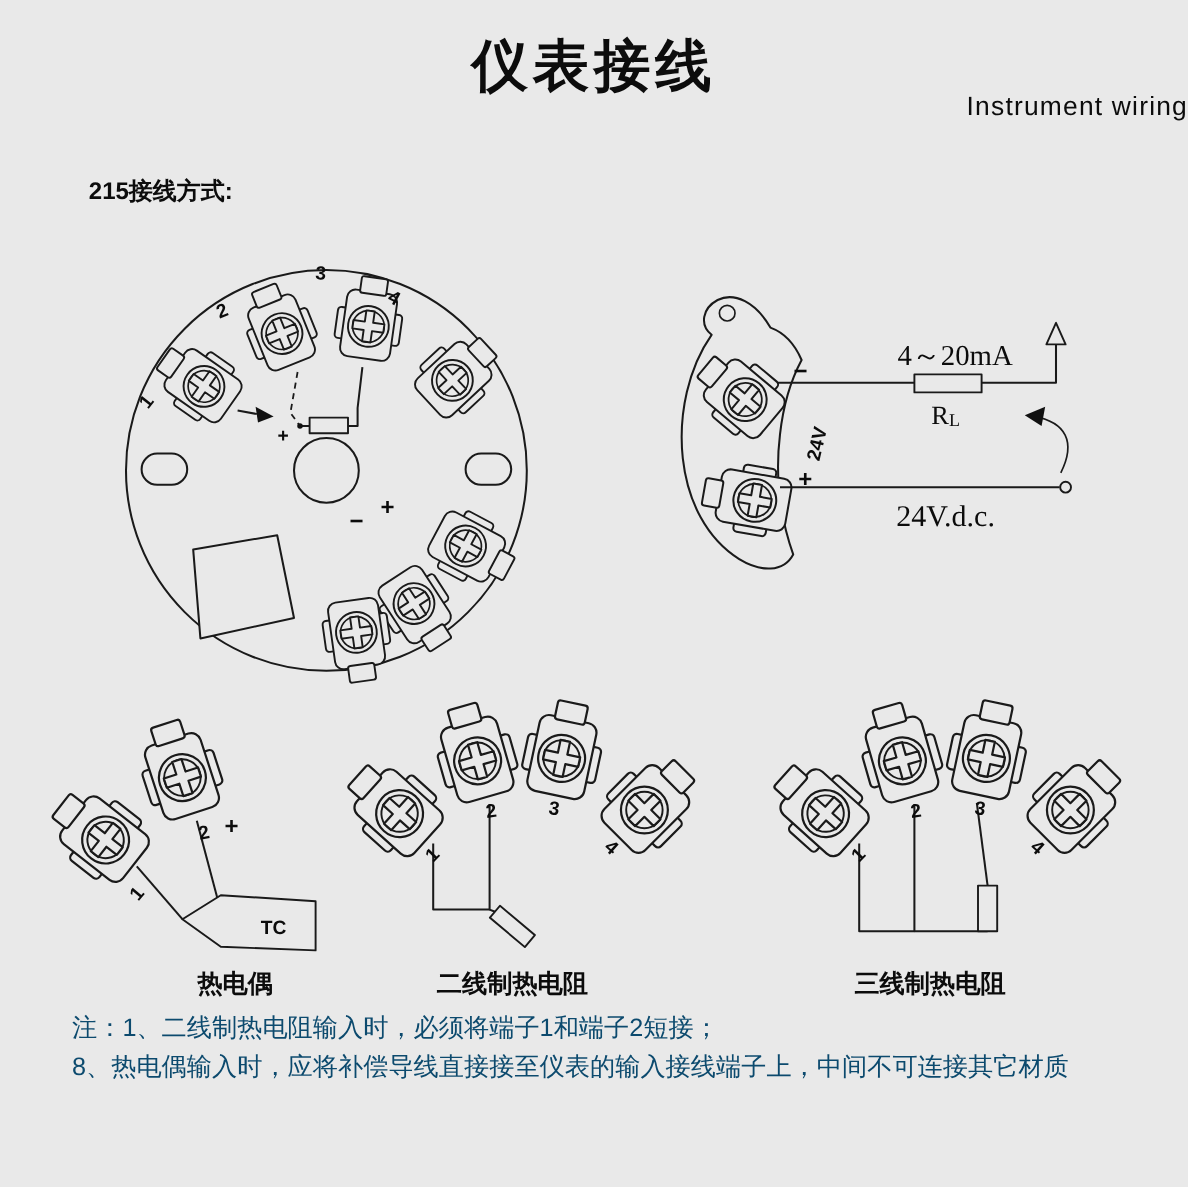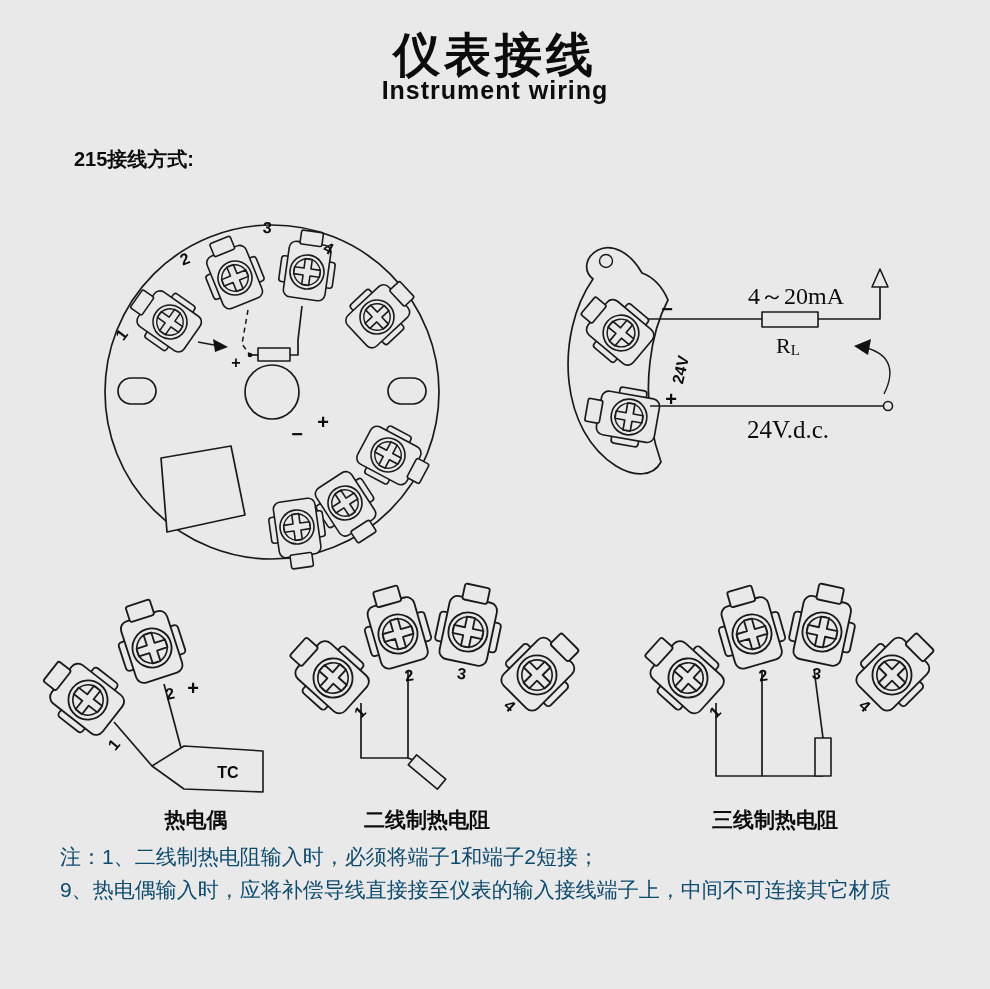--- a/index.html
+++ b/index.html
@@ -6,22 +6,22 @@
   html,body { background:#e9e9e9; }
   .page {
     position:relative; width:990px; height:989px; background:#e9e9e9;
     overflow:hidden; font-family:"Liberation Sans","DejaVu Sans",sans-serif; color:#111;
   }
   .title {
     position:absolute; top:24px; left:0; width:100%; text-align:center;
     font-size:47px; font-weight:bold; letter-spacing:4px; color:#0c0c0c;
   }
   .subtitle {
-    position:absolute; top:76px; left:0; width:100%; text-align:center;
-    font-size:25px; font-weight:700; letter-spacing:1px; color:#0c0c0c;
+    position:absolute; top:76px; left:0; width:100%; text-align:right;
+    font-size:22px; font-weight:400; letter-spacing:1px; color:#0c0c0c;
   }
   .section-heading {
     position:absolute; top:146px; left:74px; font-size:20px; font-weight:bold; color:#0c0c0c;
   }
   svg.diagram { position:absolute; left:0; top:0; }
   .caption {
     position:absolute; font-size:21px; font-weight:bold; text-align:center; color:#0c0c0c;
   }
   .cap-tc   { left:126px; top:806px; width:140px; }
   .cap-rtd2 { left:337px; top:806px; width:180px; }
@@ -172,16 +172,16 @@
       <text class="lbl" transform="translate(861,710) rotate(42)">4</text>
     </g>
   </svg>
 
   <div class="caption cap-rtd2">二线制热电阻</div>
   <div class="caption cap-tc">热电偶</div>
   <div class="caption cap-rtd3">三线制热电阻</div>
 
   <div class="notes">
     <div>注：1、二线制热电阻输入时，必须将端子1和端子2短接；</div>
-    <div>9、热电偶输入时，应将补偿导线直接接至仪表的输入接线端子上，中间不可连接其它材质</div>
+    <div>8、热电偶输入时，应将补偿导线直接接至仪表的输入接线端子上，中间不可连接其它材质</div>
   </div>
 
 </div>
 
 </body></html>

